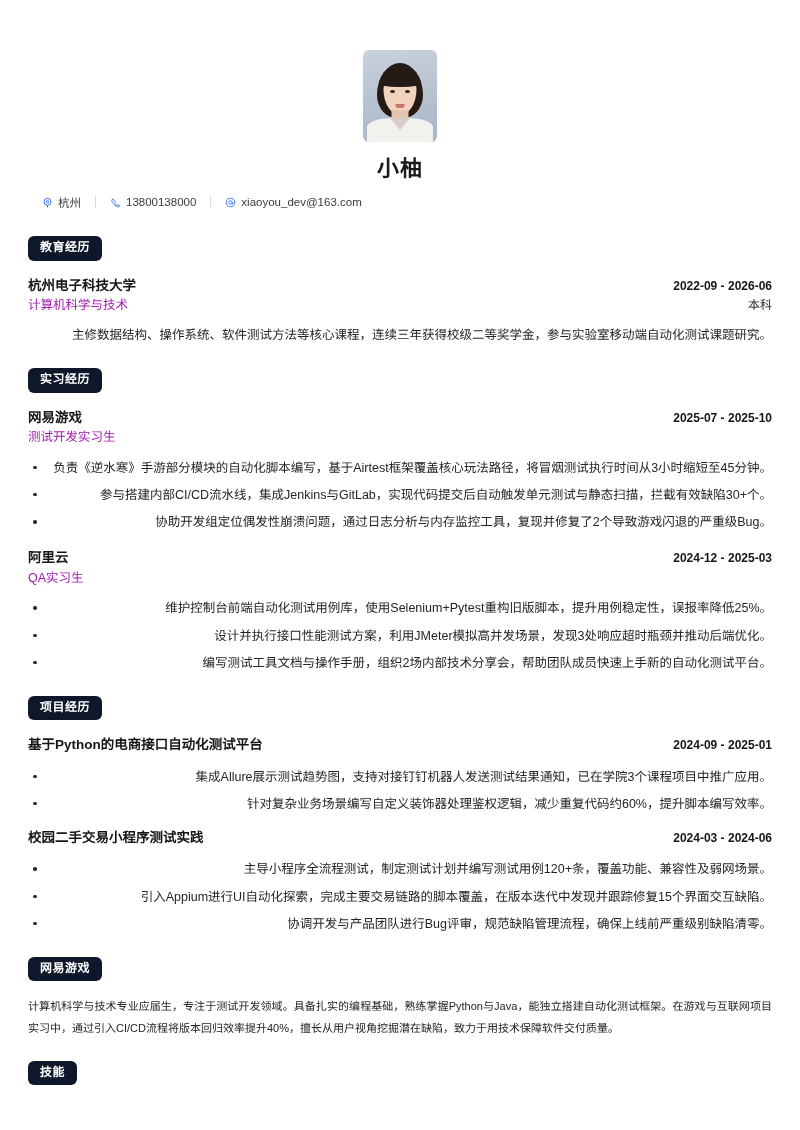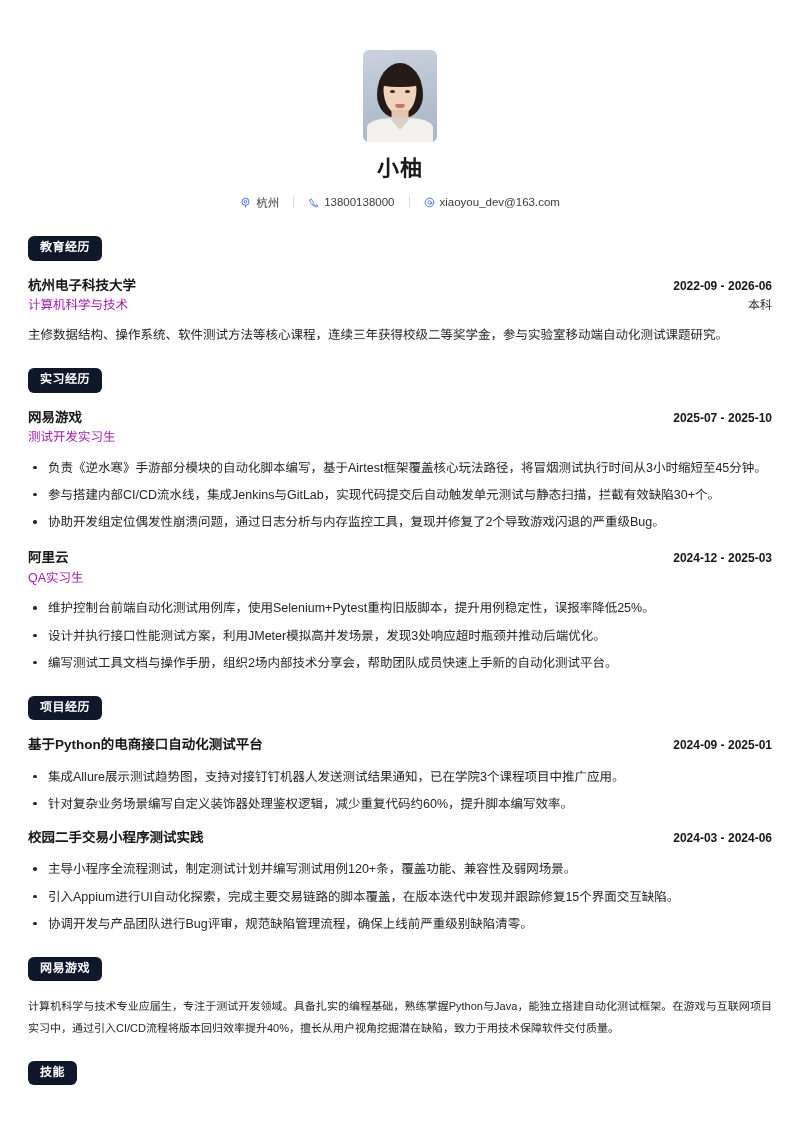--- a/index.html
+++ b/index.html
@@ -128,21 +128,21 @@
     font-weight: 700;
     color: #1a1a1a;
     margin-top: 14px;
     letter-spacing: 1px;
     line-height: 1.2;
   }
 
   .contacts {
     margin-top: 12px;
     display: flex;
-    justify-content: center;
+    justify-content: flex-start;
     align-items: center;
     gap: 0;
     font-size: 11.5px;
     color: #3b3b3b;
   }
 
   .contact {
     display: inline-flex;
     align-items: center;
     gap: 5px;
@@ -166,21 +166,21 @@
     background: #0f172a;
     color: #ffffff;
     font-size: 12px;
     font-weight: 700;
     padding: 5px 12px 6px;
     border-radius: 6px;
     line-height: 1.1;
     letter-spacing: 0.5px;
   }
 
-  .entry { margin-top: 15px; }
+  .entry { margin-top: 15px; text-align: right; }
   .entry.tight { margin-top: 13px; }
 
   .row {
     display: flex;
     justify-content: space-between;
     align-items: baseline;
     line-height: 1.5;
   }
 
   .org {

